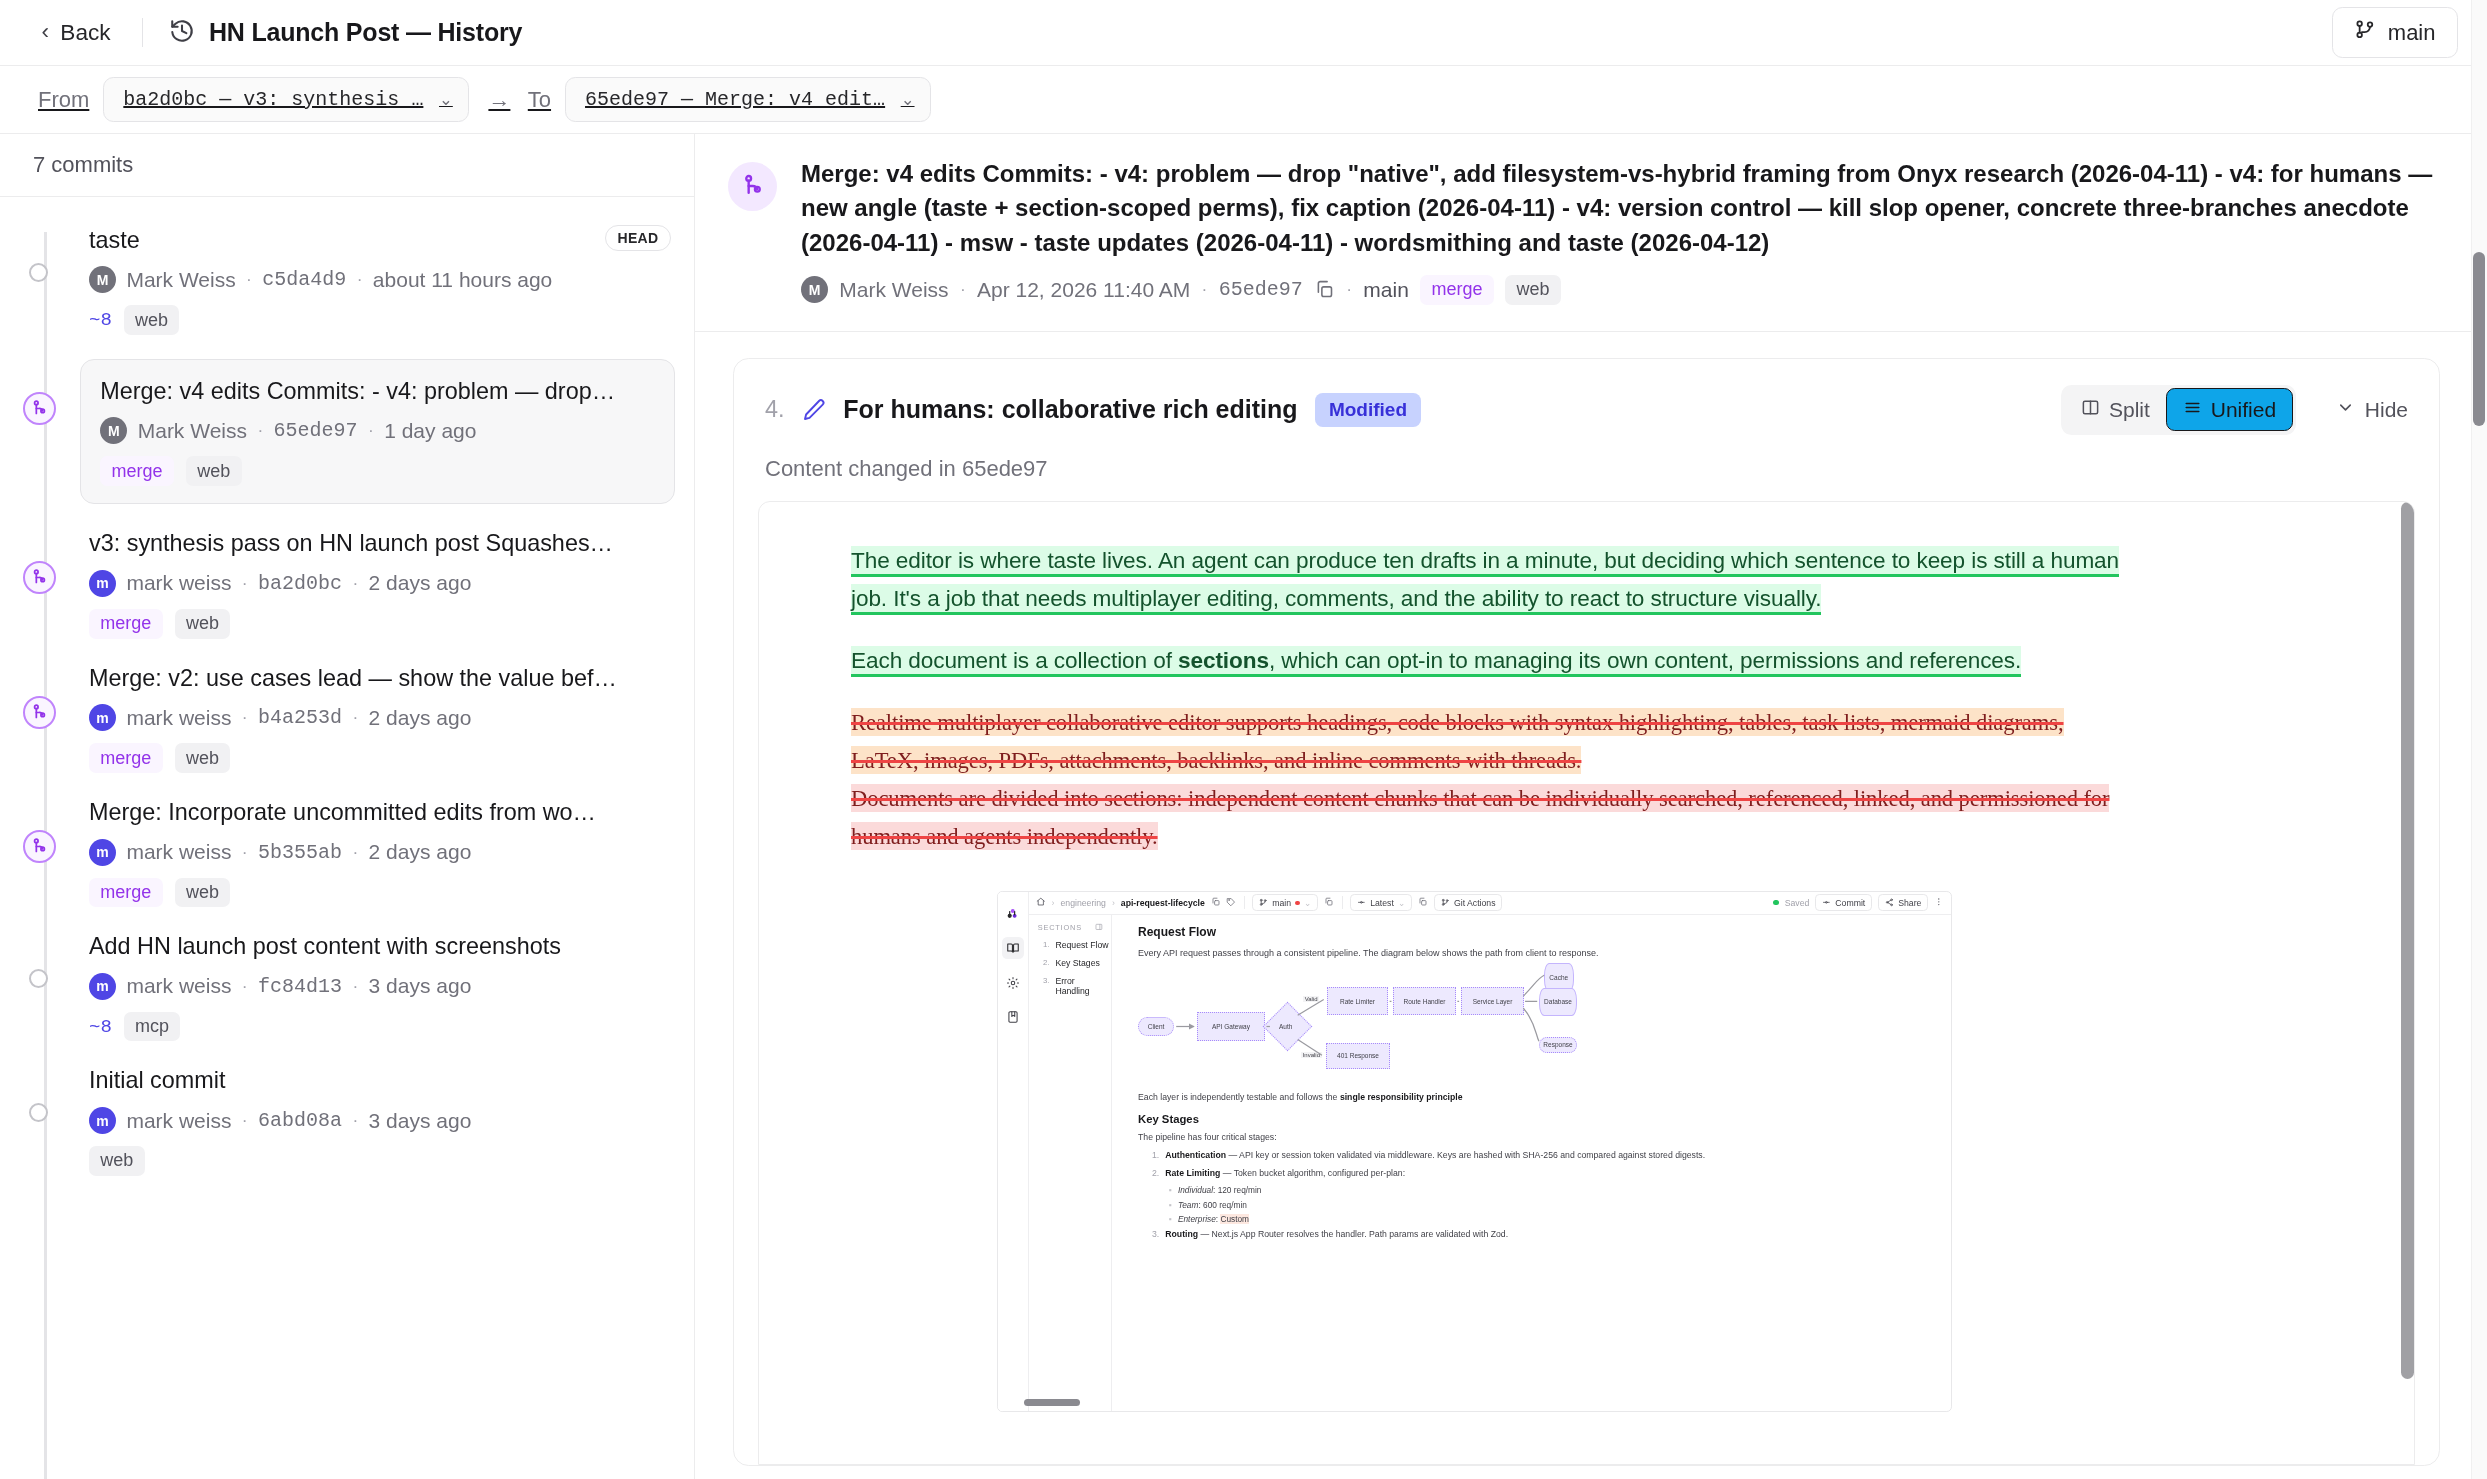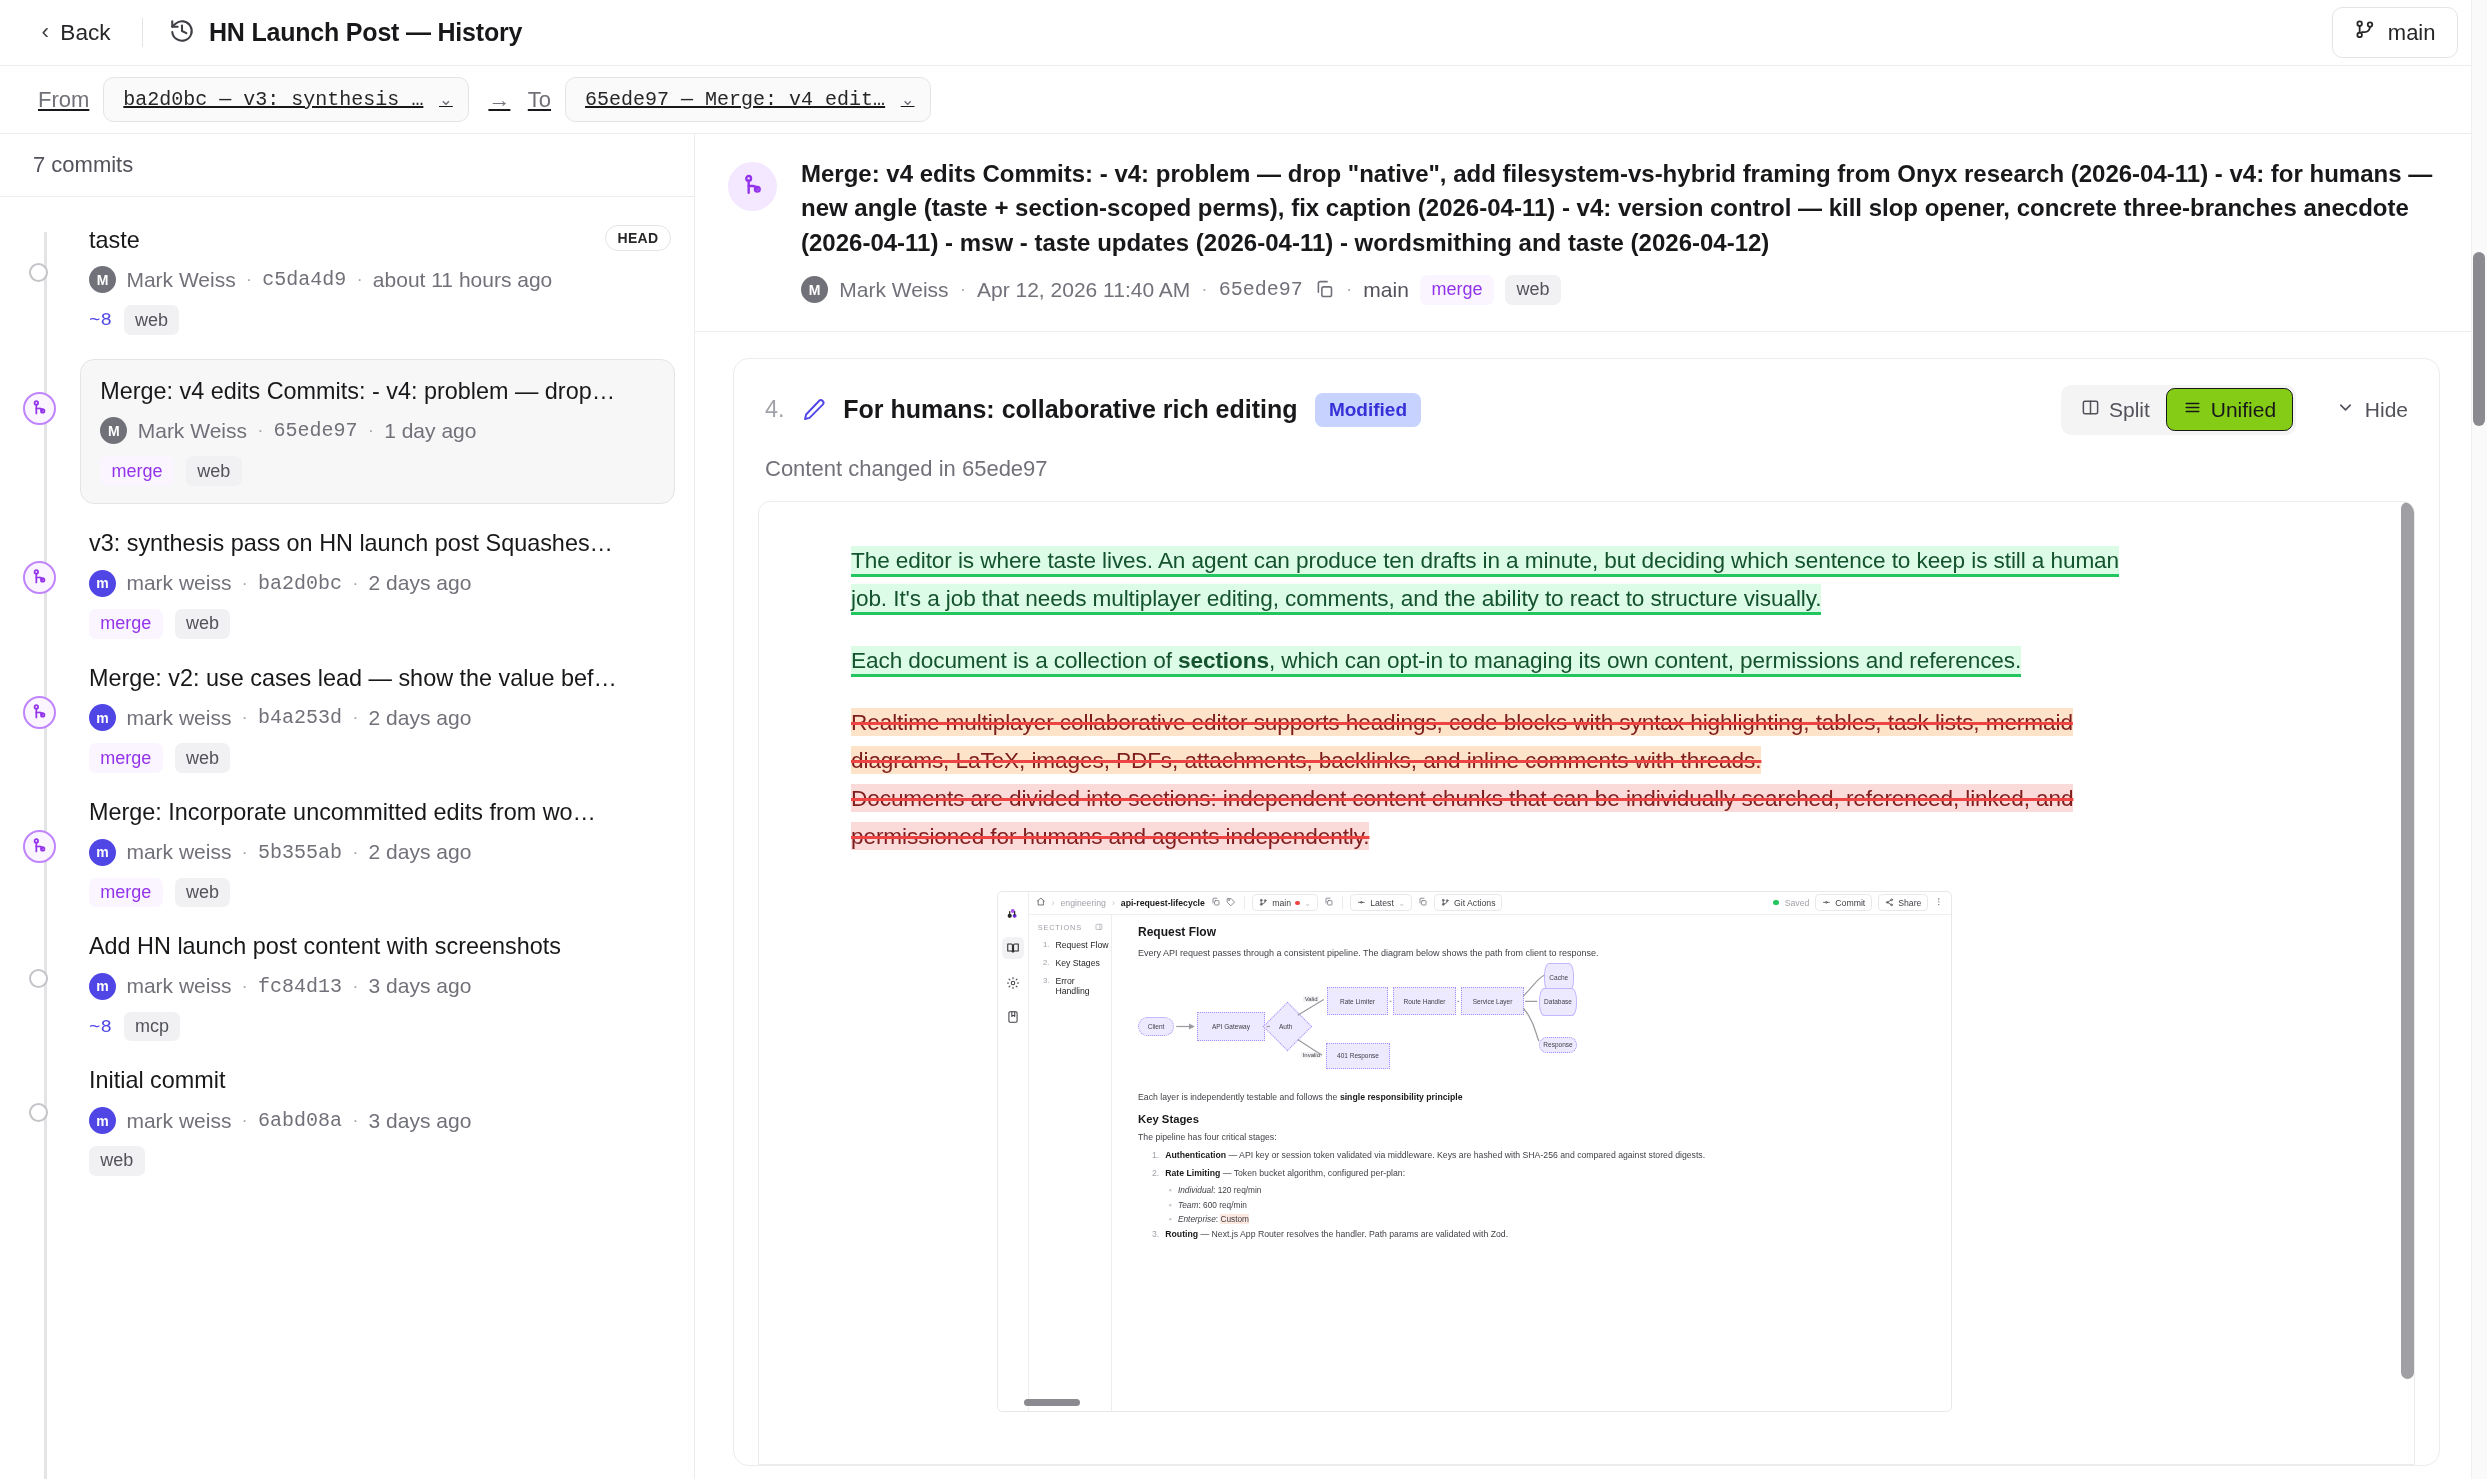--- a/index.html
+++ b/index.html
@@ -177,21 +177,21 @@
   }
   .seg-group {
     margin-left: auto; display: flex; align-items: center; gap: 0;
     background: #f4f4f5; border-radius: 10.4px; padding: 3.5px;
   }
   .seg {
     display: flex; align-items: center; gap: 8.7px;
     padding: 8.7px 15.6px; font-size: 21px; color: #52525b;
     border-radius: 8.7px; cursor: pointer; border: 0.9px solid transparent;
   }
-  .seg.active { background: #84cc16; border: 0.9px solid #18181b; color: #18181b; font-weight: 500; }
+  .seg.active { background: #0ea5e9; border: 0.9px solid #18181b; color: #18181b; font-weight: 500; }
   .hide-btn {
     display: flex; align-items: center; gap: 9.6px;
     margin-left: 22.6px; font-size: 21px; color: #52525b; cursor: pointer;
   }
   .sub-note { padding: 0 31px 19px 31px; font-size: 22px; color: #71717a; }
 
   .diff-box {
     margin: 0 24px 0 24px;
     border: 0.9px solid #ececed; border-top-left-radius: 12px; border-top-right-radius: 12px;
     background: #fff; position: relative;
@@ -203,20 +203,21 @@
   .ins {
     background: #dcfce7; color: #14532d;
     box-decoration-break: clone; -webkit-box-decoration-break: clone;
     border-bottom: 3.5px solid #22c55e; padding: 1.7px 0 0.9px 0;
   }
   .del {
     color: #7f1d1d; text-decoration: line-through; text-decoration-color: #ef4444;
     text-decoration-thickness: 2.6px;
     box-decoration-break: clone; -webkit-box-decoration-break: clone;
     padding: 1.7px 0 0.9px 0;
+    font-family: Liberation Serif, serif;
   }
   .del.orange { background: #fde3c8; }
   .del.pink { background: #fbdada; }
   .ins b, .del b { font-weight: 700; }
 
   
   .shot {
     margin: 35px 0 0 146px;
     width: 955px; height: 521px;
     border: 0.9px solid #e8e8ea; border-radius: 5.2px;

